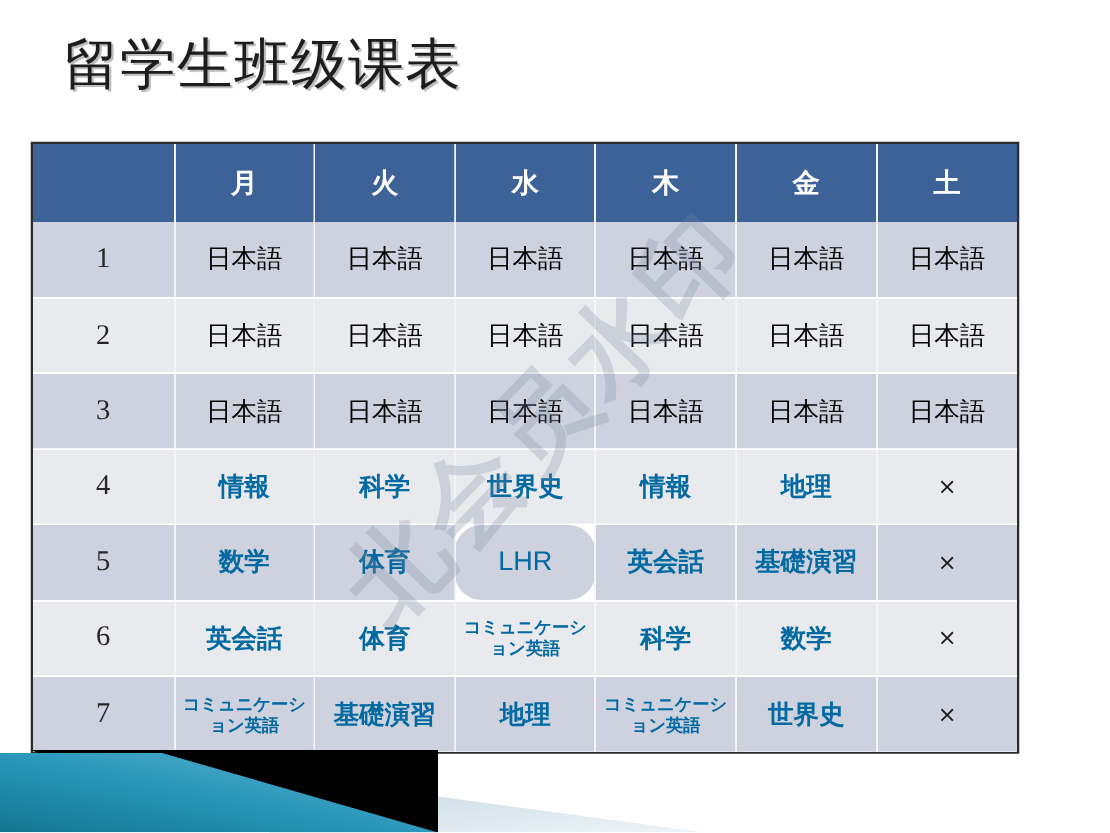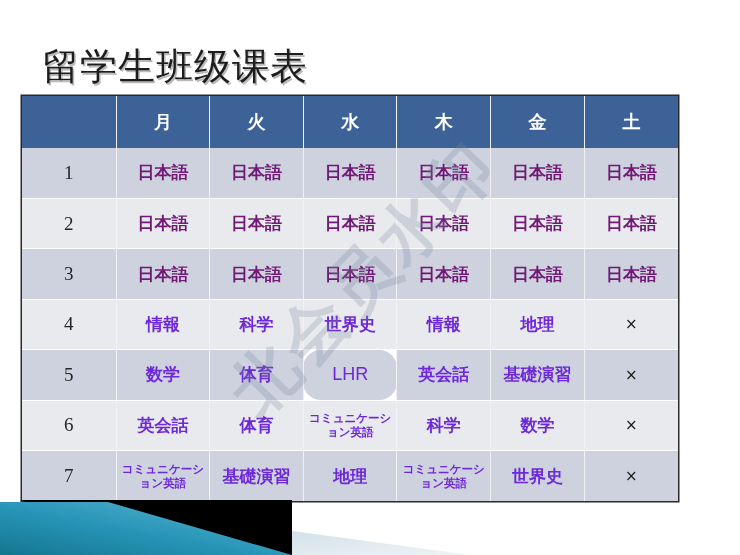--- a/index.html
+++ b/index.html
@@ -22,21 +22,21 @@
     width: 740px;
     height: 555px;
     background: #ffffff;
     overflow: hidden;
   }
 
   
   #slide-title {
     position: absolute;
     left: 42px;
-    top: 43px;
+    top: 19px;
     font-size: 37px;
     line-height: 48px;
     font-weight: 400;
     color: #1d1d1d;
     letter-spacing: 1px;
     text-shadow: 1.5px 1.5px 0.5px rgba(130,130,130,0.55);
     white-space: nowrap;
     font-family: "DejaVu Sans", "Liberation Sans", sans-serif;
   }
 
@@ -85,27 +85,27 @@
   tbody tr td { border-bottom: 1.5px solid #ffffff; }
   tbody tr:last-child td { border-bottom: none; }
 
   td.period-cell {
     font-size: 19px;
     color: #262626;
     font-family: "Liberation Serif", "DejaVu Serif", serif;
   }
   td.subject {
     font-size: 17px;
-    color: #6d28d9;
+    color: #0369a1;
     font-weight: 700;
     font-family: "DejaVu Sans", "Liberation Sans", sans-serif;
   }
   td.subject.jp {
-    color: #701a75;
-    font-weight: 700;
+    color: #000000;
+    font-weight: 400;
   }
   td.subject.small {
     font-size: 11.5px;
     font-weight: 700;
     line-height: 14px;
     letter-spacing: 0px;
   }
   td.subject.cross {
     font-size: 15px;
     font-weight: 400;

